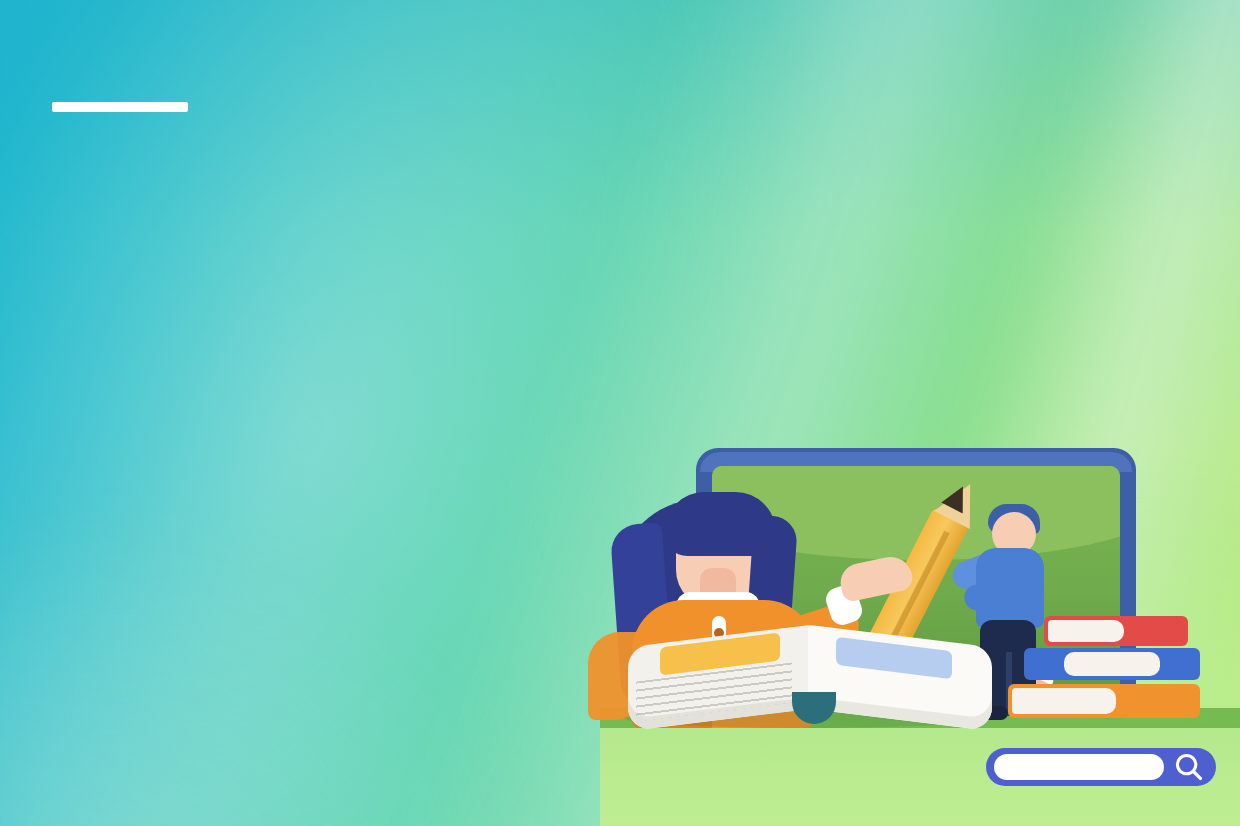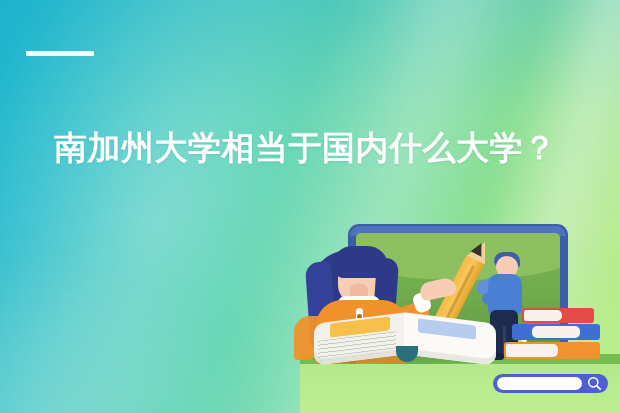--- a/index.html
+++ b/index.html
@@ -610,21 +610,20 @@
   <div class="bg-base"></div>
   <div class="bg-vert"></div>
   <div class="bg-sheen-a"></div>
   <div class="bg-sheen-b"></div>
   <div class="bg-sheen-c"></div>
   <div class="bg-glow-bl"></div>
   <div class="bg-glow-br"></div>
 
   <div class="rule"></div>
 
-  <h1 class="headline">南加州大学相当于国内什么大学？</h1>
 
   <div class="art">
 
     <div class="desk-light"></div>
 
     <div class="board-frame"></div>
     <div class="board-frame-hi"></div>
     <div class="board-inner">
       <div class="board-wave"></div>
     </div>

